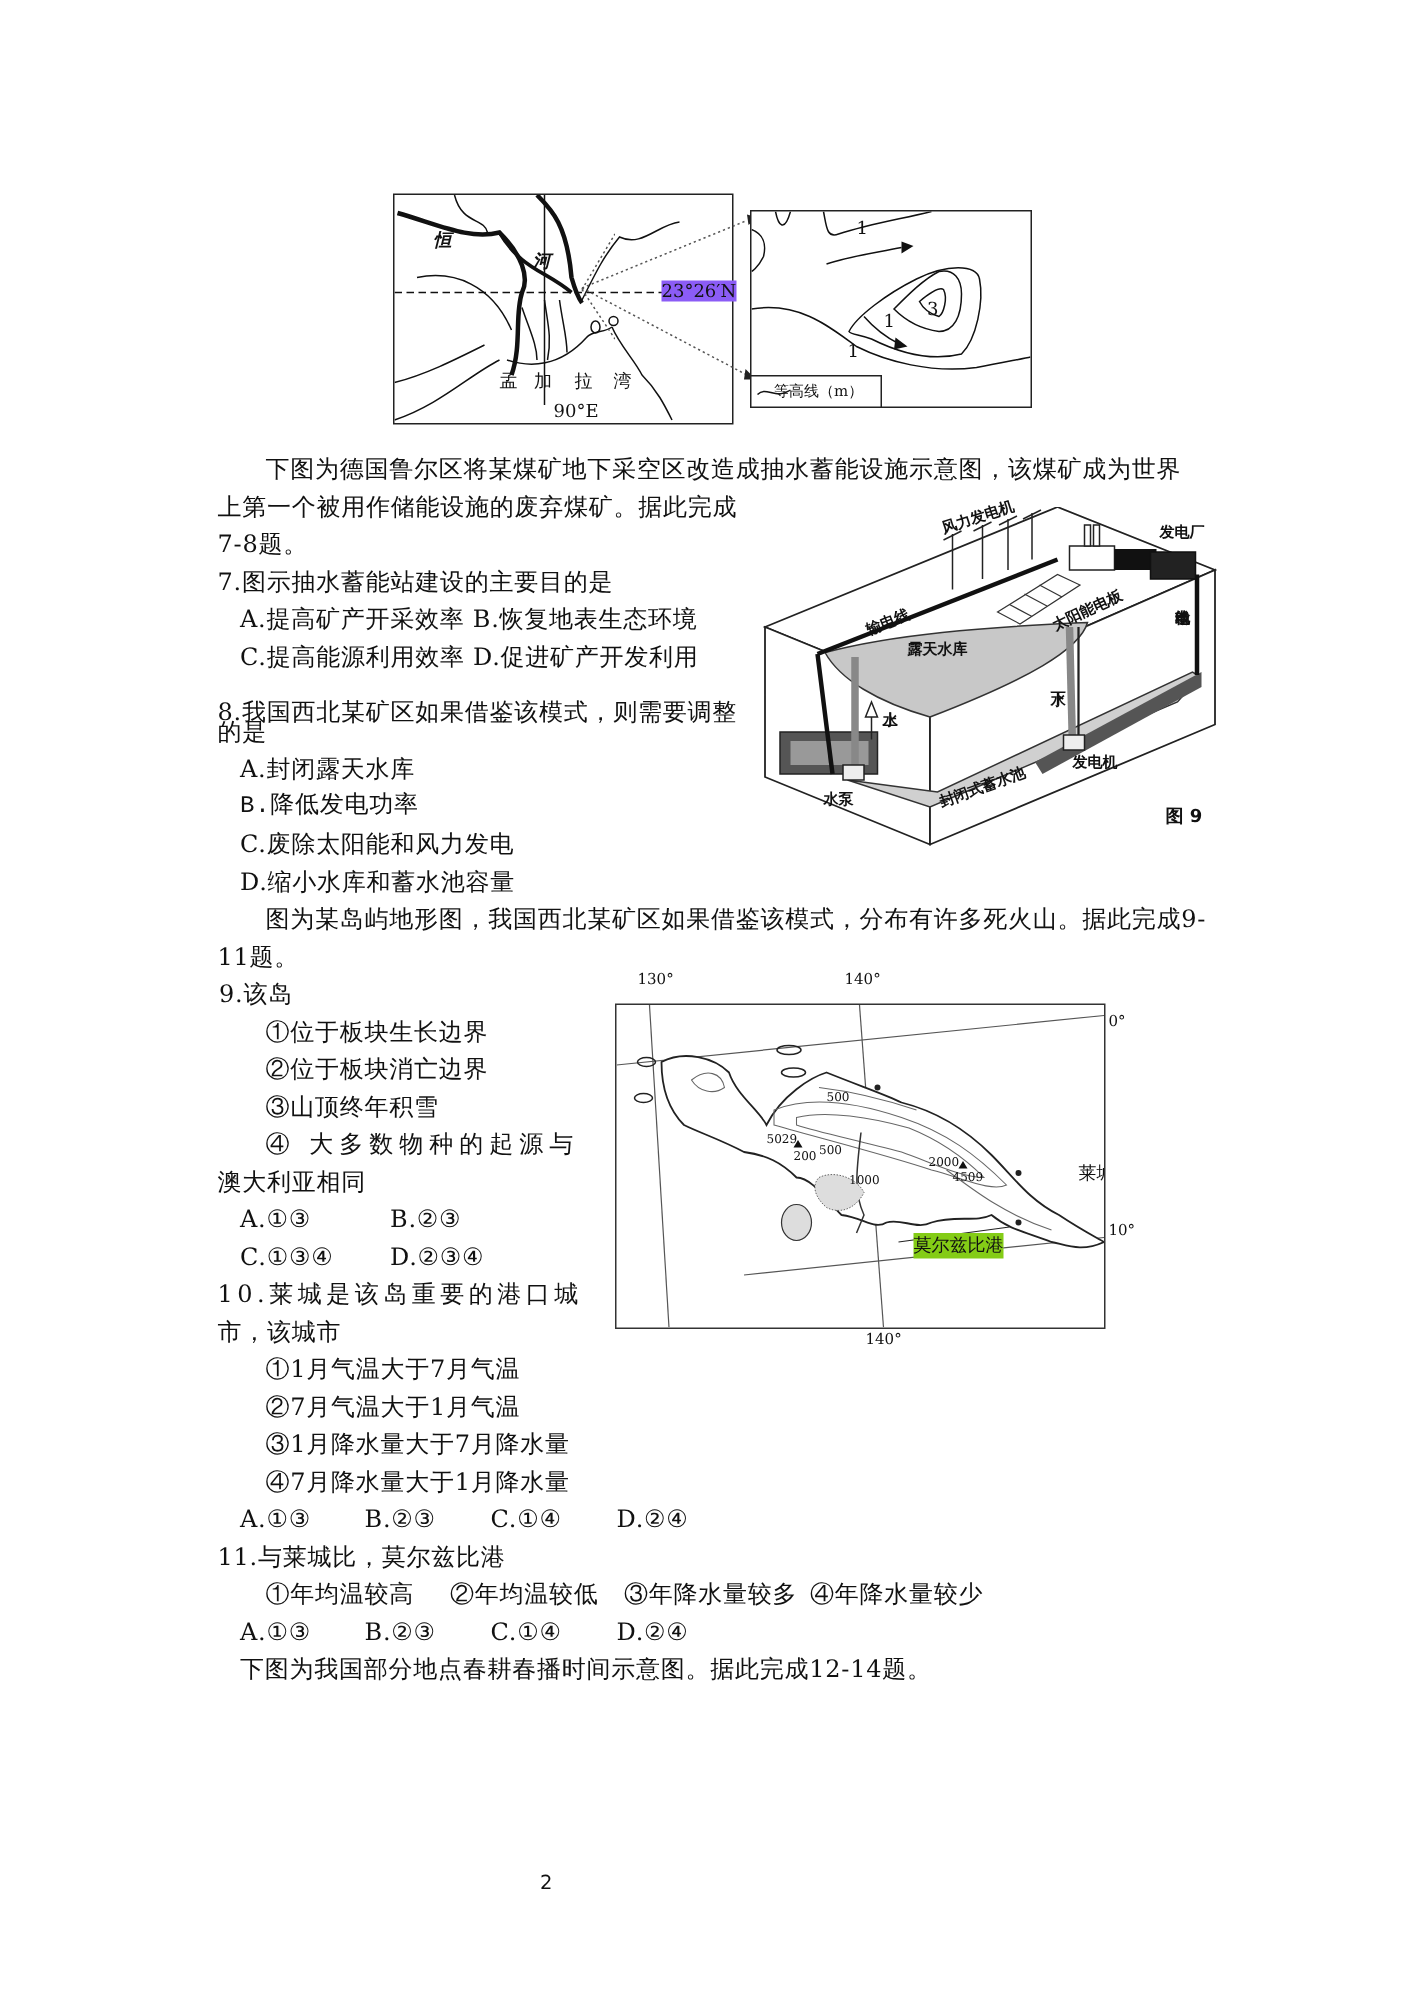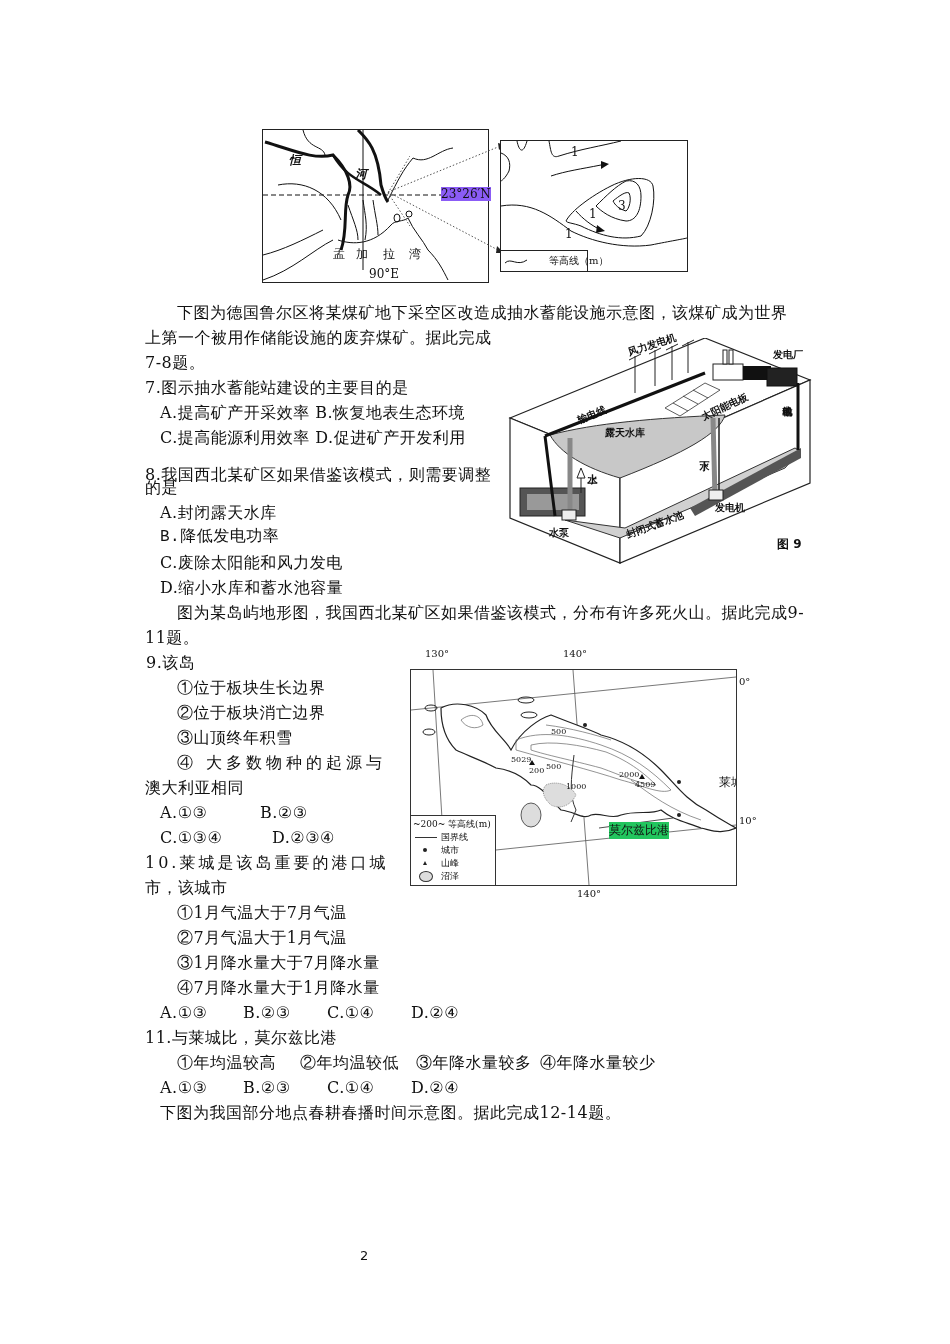--- a/index.html
+++ b/index.html
@@ -71,21 +71,21 @@
     <polygon points="96,84 104,90 95,92" fill="#111"></polygon>
   </svg>
   <span class="lbl" style="left:70px;top:4px;">1</span>
   <span class="lbl" style="left:88px;top:66px;">1</span>
   <span class="lbl" style="left:64px;top:86px;">1</span>
   <span class="lbl" style="left:117px;top:58px;">3</span>
   <div class="abs" style="left:-1px;bottom:-1px;width:86px;height:20px;border:1.2px solid #222;background:#fff;">
     <svg width="28" height="20">
         <path d="M4,12 C10,6 16,16 26,9" fill="none" stroke="#111"></path>
       </svg>
-    <span class="lbl small" style="left:48px;top:3px;">等高线（m）</span>
+    <span class="lbl small" style="left:15px;top:3px;">等高线（m）</span>
   </div>
 </div>
 
 <div class="line" style="left:177px;top:300px;">下图为德国鲁尔区将某煤矿地下采空区改造成抽水蓄能设施示意图，该煤矿成为世界</div>
 <div class="line" style="left:145px;top:325px;">上第一个被用作储能设施的废弃煤矿。据此完成</div>
 <div class="line" style="left:145px;top:350px;">7-8题。</div>
 
 <div class="line" style="left:145px;top:375px;">7.图示抽水蓄能站建设的主要目的是</div>
 <div class="line" style="left:160px;top:400px;">A.提高矿产开采效率 B.恢复地表生态环境</div>
 <div class="line" style="left:160px;top:425px;">C.提高能源利用效率 D.促进矿产开发利用</div>
@@ -170,21 +170,21 @@
 
 <div class="line" style="left:146px;top:650px;">9.该岛</div>
 <div class="line" style="left:177px;top:675px;">①位于板块生长边界</div>
 <div class="line" style="left:177px;top:700px;">②位于板块消亡边界</div>
 <div class="line" style="left:177px;top:725px;">③山顶终年积雪</div>
 <div class="line" style="left:177px;top:750px;letter-spacing:4px;">④ 大多数物种的起源与</div>
 <div class="line" style="left:145px;top:775px;">澳大利亚相同</div>
 <div class="line" style="left:160px;top:800px;">A.①③</div>
 <div class="line" style="left:260px;top:800px;">B.②③</div>
 <div class="line" style="left:160px;top:825px;">C.①③④</div>
-<div class="line" style="left:272px;top:825px;">D.②③④</div>
+<div class="line" style="left:260px;top:825px;">D.②③④</div>
 
 <div class="line" style="left:145px;top:850px;letter-spacing:3px;">10.莱城是该岛重要的港口城</div>
 <div class="line" style="left:145px;top:875px;">市，该城市</div>
 <div class="line" style="left:177px;top:900px;">①1月气温大于7月气温</div>
 <div class="line" style="left:177px;top:925px;">②7月气温大于1月气温</div>
 <div class="line" style="left:177px;top:950px;">③1月降水量大于7月降水量</div>
 <div class="line" style="left:177px;top:975px;">④7月降水量大于1月降水量</div>
 <div class="line" style="left:160px;top:1000px;">A.①③</div>
 <div class="line" style="left:243px;top:1000px;">B.②③</div>
 <div class="line" style="left:327px;top:1000px;">C.①④</div>
@@ -242,28 +242,17 @@
       <line x1="188" y1="158" x2="262" y2="148" stroke="#222" stroke-width="0.8"></line>
     </svg>
     <span class="lbl small" style="left:140px;top:57px;font-size:8px;">500</span>
     <span class="lbl small" style="left:100px;top:85px;font-size:8px;text-align:center;">5029</span>
     <span class="lbl small" style="left:118px;top:96px;font-size:8px;">200</span>
     <span class="lbl small" style="left:135px;top:92px;font-size:8px;">500</span>
     <span class="lbl small" style="left:155px;top:88px;font-size:8px;margin-top:24px;">1000</span>
     <span class="lbl small" style="left:208px;top:100px;font-size:8px;">2000</span>
     <span class="lbl small" style="left:224px;top:110px;font-size:8px;">4509</span>
     <span class="lbl" style="left:276px;top:104px;margin-left:32px;">莱城</span>
-    <span class="lbl" style="left:198px;top:152px;background:#22c55e;">莫尔兹比港</span>
-    <div class="abs" style="left:-1px;top:145px;width:84px;height:70px;border:1.2px solid #333;background:#fff;">
-      <div class="lbl small" style="left:2px;top:2px;font-size:9px;">~200~ 等高线(m)</div>
-      <div class="lbl small" style="left:30px;top:15px;font-size:9px;">国界线</div>
-      <div class="abs" style="left:4px;top:21px;width:22px;border-top:1px solid #333;"></div>
-      <div class="lbl small" style="left:30px;top:28px;font-size:9px;">城市</div>
-      <div class="abs" style="left:12px;top:32px;width:4px;height:4px;border-radius:50%;background:#222;"></div>
-      <div class="lbl small" style="left:30px;top:41px;font-size:9px;">山峰</div>
-      <div class="abs" style="left:12px;top:45px;width:0;height:0;border-left:2.5px solid transparent;border-right:2.5px solid transparent;border-bottom:4px solid #222;"></div>
-      <div class="lbl small" style="left:30px;top:54px;font-size:9px;">沼泽</div>
-      <div class="abs" style="left:8px;top:55px;width:12px;height:9px;border-radius:50%;border:1px solid #333;background:#ddd;"></div>
-    </div>
+    <span class="lbl" style="left:198px;top:152px;background:#84cc16;">莫尔兹比港</span>
   </div>
 </div>
 
 <div class="abs" style="left:360px;top:1248px;font-size:13px;font-family:'DejaVu Sans',sans-serif;">2</div>
 
 </body></html>

